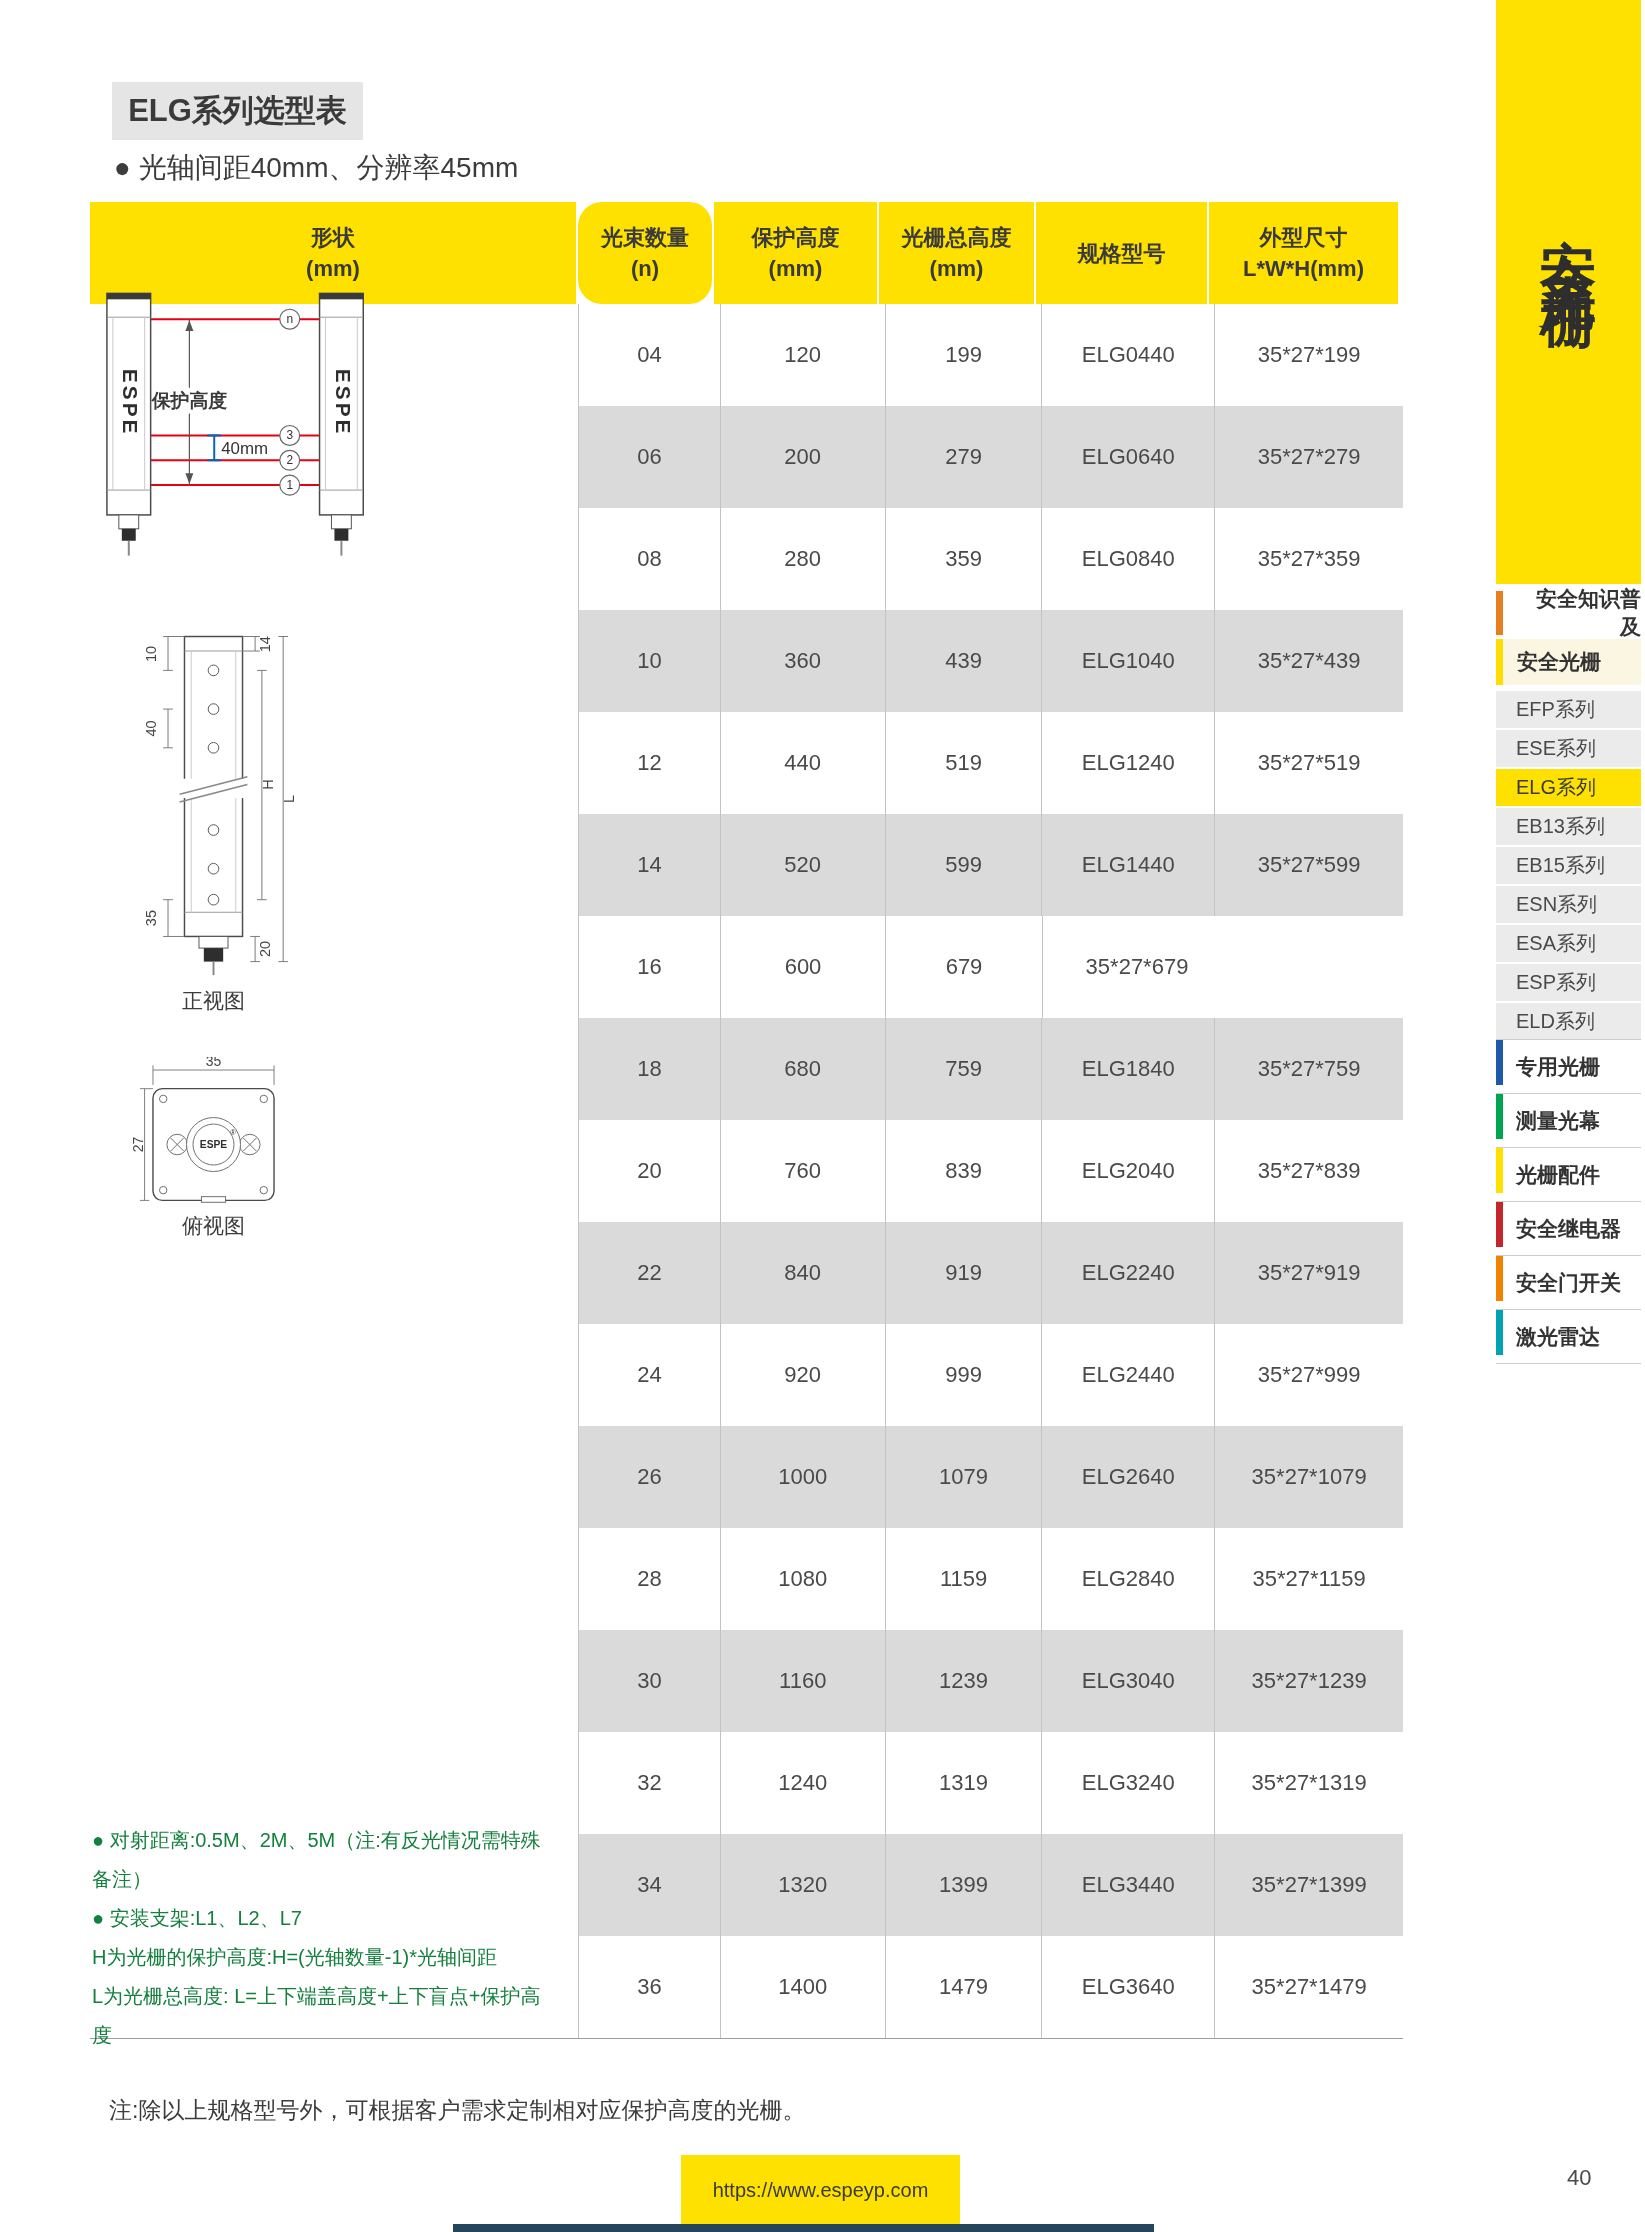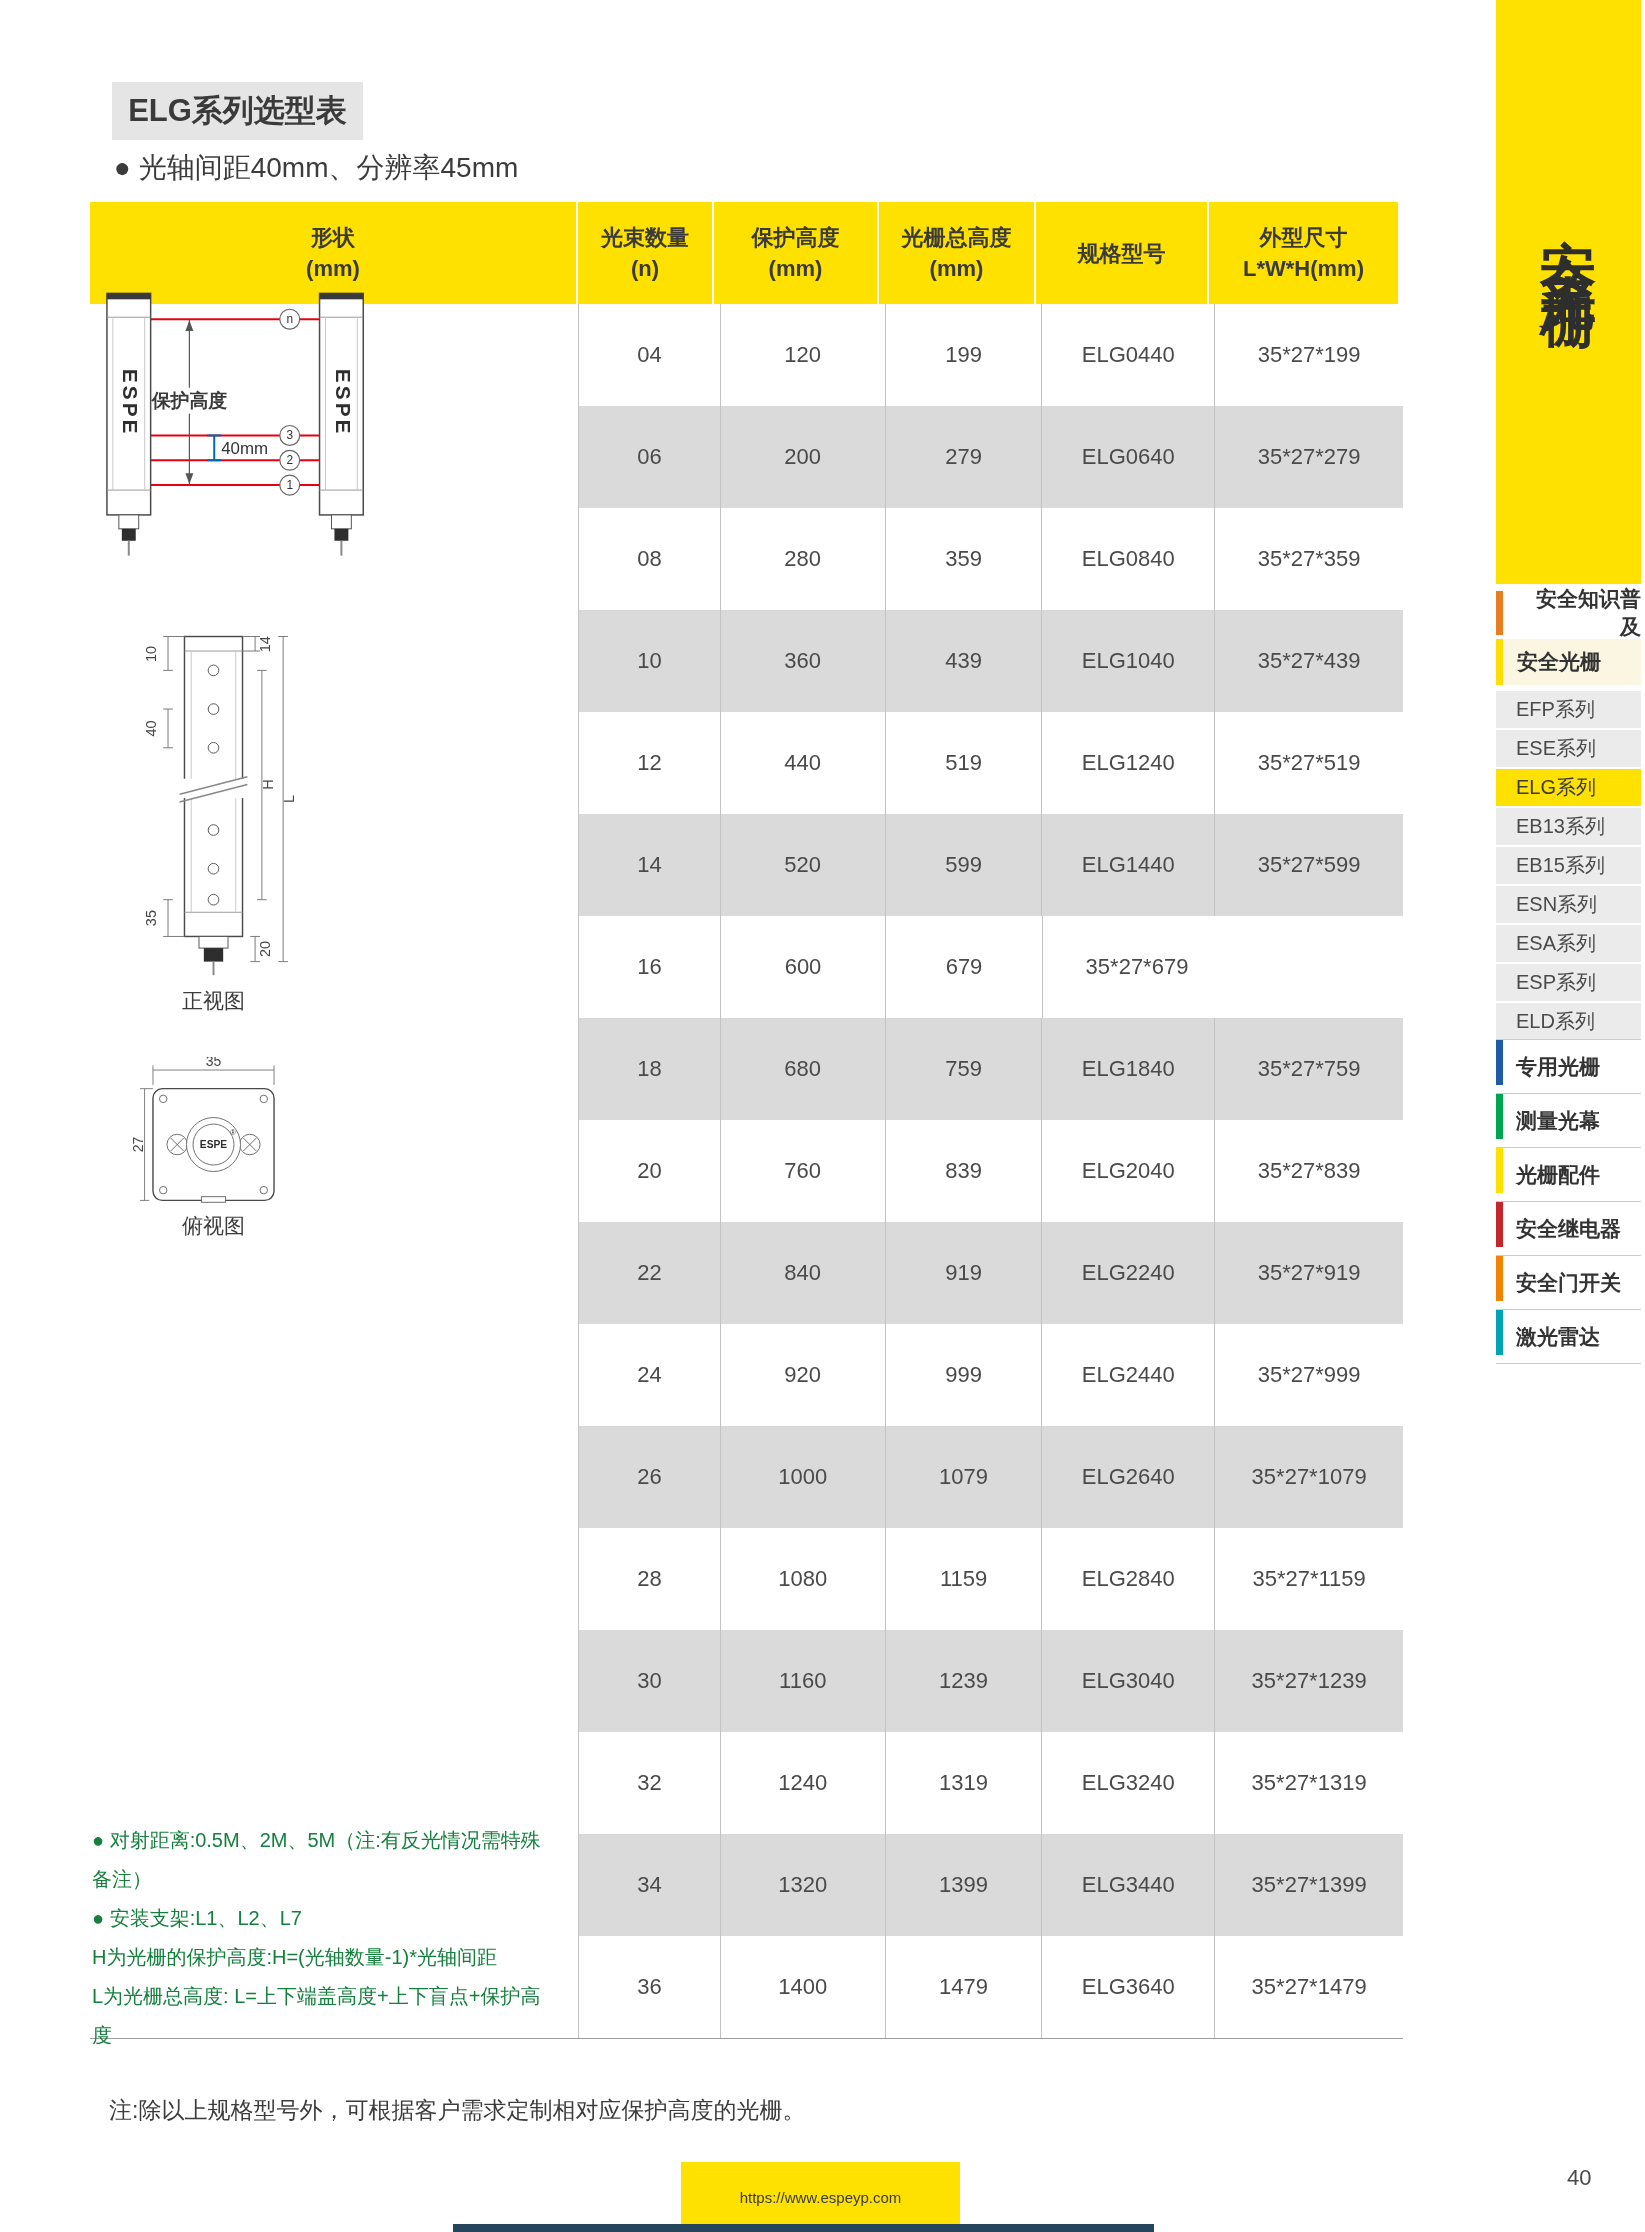--- a/index.html
+++ b/index.html
@@ -10,21 +10,21 @@
   .title-badge{position:absolute;left:112px;top:82px;width:251px;height:58px;background:#e5e5e5;
     display:flex;align-items:center;justify-content:center;font-size:31px;font-weight:bold;color:#3a3a3a;}
   .subtitle{position:absolute;left:114px;top:149px;font-size:28px;color:#3c3c3c;}
 
   
   .sel-table{position:absolute;left:90px;top:202px;width:1313px;}
   .thead{display:flex;height:102px;}
   .th{background:#FFE100;border-right:2px solid #fff;box-sizing:border-box;display:flex;flex-direction:column;
       align-items:center;justify-content:center;font-weight:bold;font-size:22px;color:#3a3a3a;line-height:31px;text-align:center;}
   .th:last-child{border-right:none;}
-  .th-shape{width:488px;}.th-n{width:136px;}.th-ph{width:165px;}.th-th{width:157px;}.th-model{width:173px;}.th-size{width:189px;}
+  .th-shape{width:488px;}.th-n{width:136px;border-radius:24px;}.th-ph{width:165px;}.th-th{width:157px;}.th-model{width:173px;}.th-size{width:189px;}
   .tbody{position:relative;border-bottom:1px solid #9c9c9c;}
   .shape-col{position:absolute;left:0;top:0;width:488px;height:100%;background:#fff;border-right:1px solid #c3c3c3;box-sizing:content-box;}
   .trow{margin-left:489px;height:102px;display:flex;background:#fff;}
   .tbody > .trow:nth-child(odd){background:#dadada;}
   .cell{display:flex;align-items:center;justify-content:center;font-size:22px;color:#4a4a4a;box-sizing:border-box;border-left:1px solid #c3c3c3;}
   .trow .cell:first-child{border-left:none;}
   .c-n{width:141px;}.c-ph{width:165px;}.c-th{width:157px;}.c-model{width:173px;}.c-size{width:189px;}
 
   
   .diag{position:absolute;}
@@ -48,21 +48,21 @@
   .s-item{height:37px;margin-bottom:2px;background:#EBEBEB;display:flex;align-items:center;padding-left:20px;
           font-size:20px;color:#4a4a4a;box-sizing:border-box;}
   .s-item.active{background:#FFE100;color:#3a3a3a;}
   .cat-list{position:absolute;left:1496px;top:1039px;width:145px;border-top:1px solid #ccc;}
   .cat{height:53px;border-bottom:1px solid #ccc;position:relative;background:#fff;display:flex;align-items:center;}
   .cat .bar{position:absolute;left:0;top:0;width:7px;height:45px;background:var(--accent,#888);}
   .cat .lbl{margin-left:20px;font-size:21px;font-weight:bold;color:#333;}
 
   
   .footer-badge{position:absolute;left:681px;top:2155px;width:279px;height:70px;background:#FFE100;
-    display:flex;align-items:center;justify-content:center;font-size:15px;color:#3a3a3a;margin-top:7px;}
+    display:flex;align-items:center;justify-content:center;font-size:20px;color:#3a3a3a;}
   .page-num{position:absolute;left:1567px;top:2165px;font-size:22px;color:#4a4a4a;}
   .bottom-bar{position:absolute;left:453px;top:2224px;width:701px;height:9px;background:#24455B;}
 </style>
 </head>
 <body>
 
 <div id="page">
 
   <div class="title-badge">ELG系列选型表</div>
   <div class="subtitle">●  光轴间距40mm、分辨率45mm</div>

